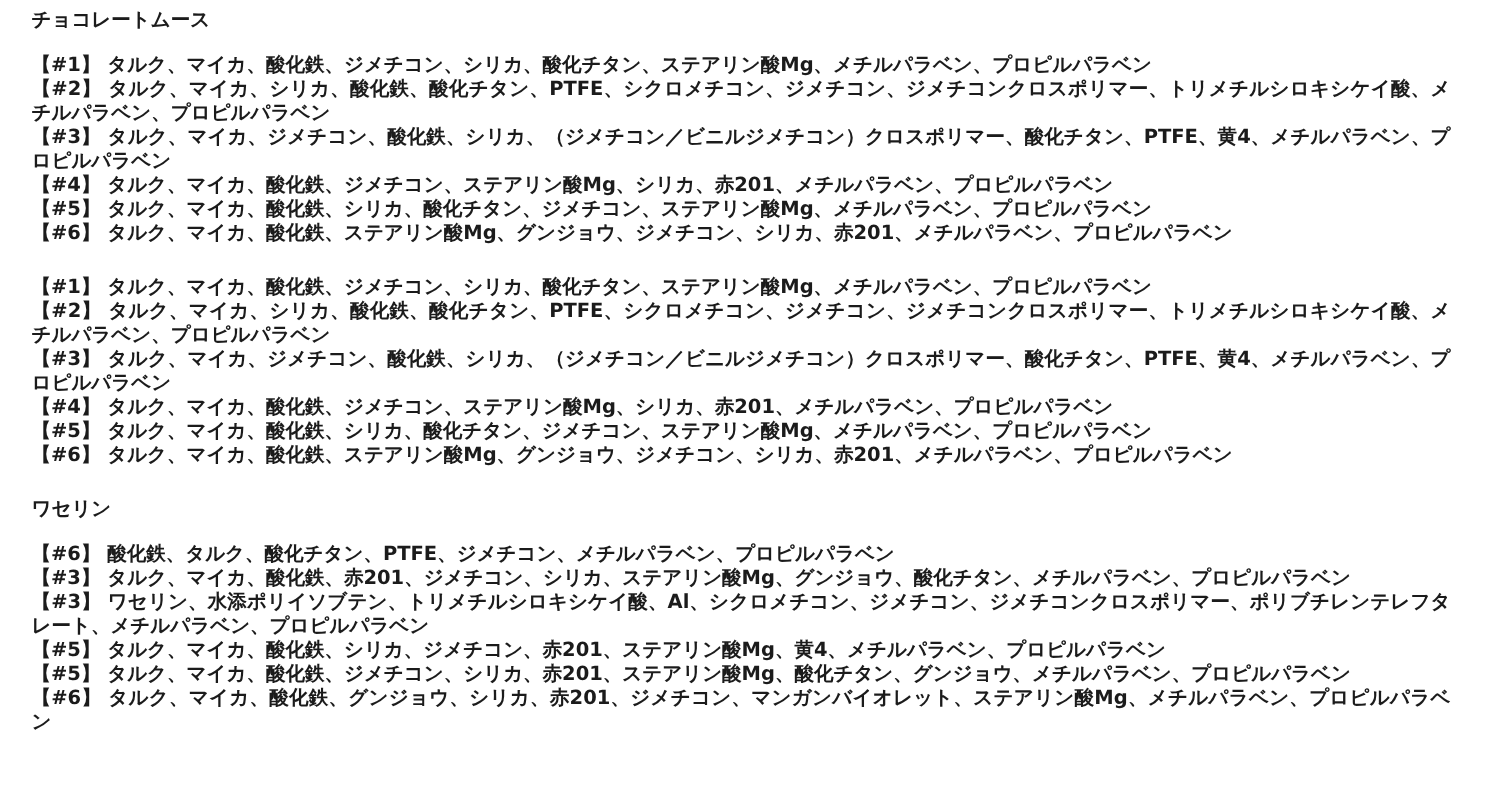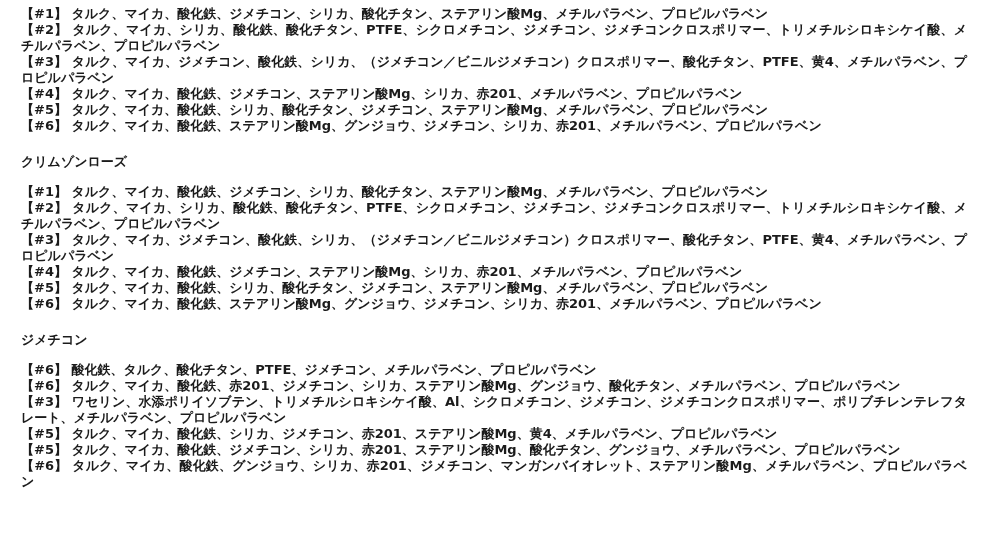--- a/index.html
+++ b/index.html
@@ -40,41 +40,41 @@
     word-break: normal;
     overflow-wrap: break-word;
   }
 </style>
 </head>
 <body>
 
 <div class="doc">
 
   <div class="section">
+    <div class="section-title">チョコレートムース</div>
     <p class="entry">【#1】 タルク、マイカ、酸化鉄、ジメチコン、シリカ、酸化チタン、ステアリン酸Mg、メチルパラベン、プロピルパラベン</p>
     <p class="entry">【#2】 タルク、マイカ、シリカ、酸化鉄、酸化チタン、PTFE、シクロメチコン、ジメチコン、ジメチコンクロスポリマー、トリメチルシロキシケイ酸、メチルパラベン、プロピルパラベン</p>
     <p class="entry">【#3】 タルク、マイカ、ジメチコン、酸化鉄、シリカ、（ジメチコン／ビニルジメチコン）クロスポリマー、酸化チタン、PTFE、黄4、メチルパラベン、プロピルパラベン</p>
     <p class="entry">【#4】 タルク、マイカ、酸化鉄、ジメチコン、ステアリン酸Mg、シリカ、赤201、メチルパラベン、プロピルパラベン</p>
     <p class="entry">【#5】 タルク、マイカ、酸化鉄、シリカ、酸化チタン、ジメチコン、ステアリン酸Mg、メチルパラベン、プロピルパラベン</p>
     <p class="entry">【#6】 タルク、マイカ、酸化鉄、ステアリン酸Mg、グンジョウ、ジメチコン、シリカ、赤201、メチルパラベン、プロピルパラベン</p>
   </div>
 
   <div class="section">
-    <div class="section-title">クリムゾンローズ</div>
     <p class="entry">【#1】 タルク、マイカ、酸化鉄、ジメチコン、シリカ、酸化チタン、ステアリン酸Mg、メチルパラベン、プロピルパラベン</p>
     <p class="entry">【#2】 タルク、マイカ、シリカ、酸化鉄、酸化チタン、PTFE、シクロメチコン、ジメチコン、ジメチコンクロスポリマー、トリメチルシロキシケイ酸、メチルパラベン、プロピルパラベン</p>
     <p class="entry">【#3】 タルク、マイカ、ジメチコン、酸化鉄、シリカ、（ジメチコン／ビニルジメチコン）クロスポリマー、酸化チタン、PTFE、黄4、メチルパラベン、プロピルパラベン</p>
     <p class="entry">【#4】 タルク、マイカ、酸化鉄、ジメチコン、ステアリン酸Mg、シリカ、赤201、メチルパラベン、プロピルパラベン</p>
     <p class="entry">【#5】 タルク、マイカ、酸化鉄、シリカ、酸化チタン、ジメチコン、ステアリン酸Mg、メチルパラベン、プロピルパラベン</p>
     <p class="entry">【#6】 タルク、マイカ、酸化鉄、ステアリン酸Mg、グンジョウ、ジメチコン、シリカ、赤201、メチルパラベン、プロピルパラベン</p>
   </div>
 
   <div class="section">
-    <div class="section-title">ジメチコン</div>
+    <div class="section-title">ワセリン</div>
     <p class="entry">【#6】 酸化鉄、タルク、酸化チタン、PTFE、ジメチコン、メチルパラベン、プロピルパラベン</p>
-    <p class="entry">【#6】 タルク、マイカ、酸化鉄、赤201、ジメチコン、シリカ、ステアリン酸Mg、グンジョウ、酸化チタン、メチルパラベン、プロピルパラベン</p>
+    <p class="entry">【#3】 タルク、マイカ、酸化鉄、赤201、ジメチコン、シリカ、ステアリン酸Mg、グンジョウ、酸化チタン、メチルパラベン、プロピルパラベン</p>
     <p class="entry">【#3】 ワセリン、水添ポリイソブテン、トリメチルシロキシケイ酸、Al、シクロメチコン、ジメチコン、ジメチコンクロスポリマー、ポリブチレンテレフタレート、メチルパラベン、プロピルパラベン</p>
     <p class="entry">【#5】 タルク、マイカ、酸化鉄、シリカ、ジメチコン、赤201、ステアリン酸Mg、黄4、メチルパラベン、プロピルパラベン</p>
     <p class="entry">【#5】 タルク、マイカ、酸化鉄、ジメチコン、シリカ、赤201、ステアリン酸Mg、酸化チタン、グンジョウ、メチルパラベン、プロピルパラベン</p>
     <p class="entry">【#6】 タルク、マイカ、酸化鉄、グンジョウ、シリカ、赤201、ジメチコン、マンガンバイオレット、ステアリン酸Mg、メチルパラベン、プロピルパラベン</p>
   </div>
 
 </div>
 
 </body></html>

